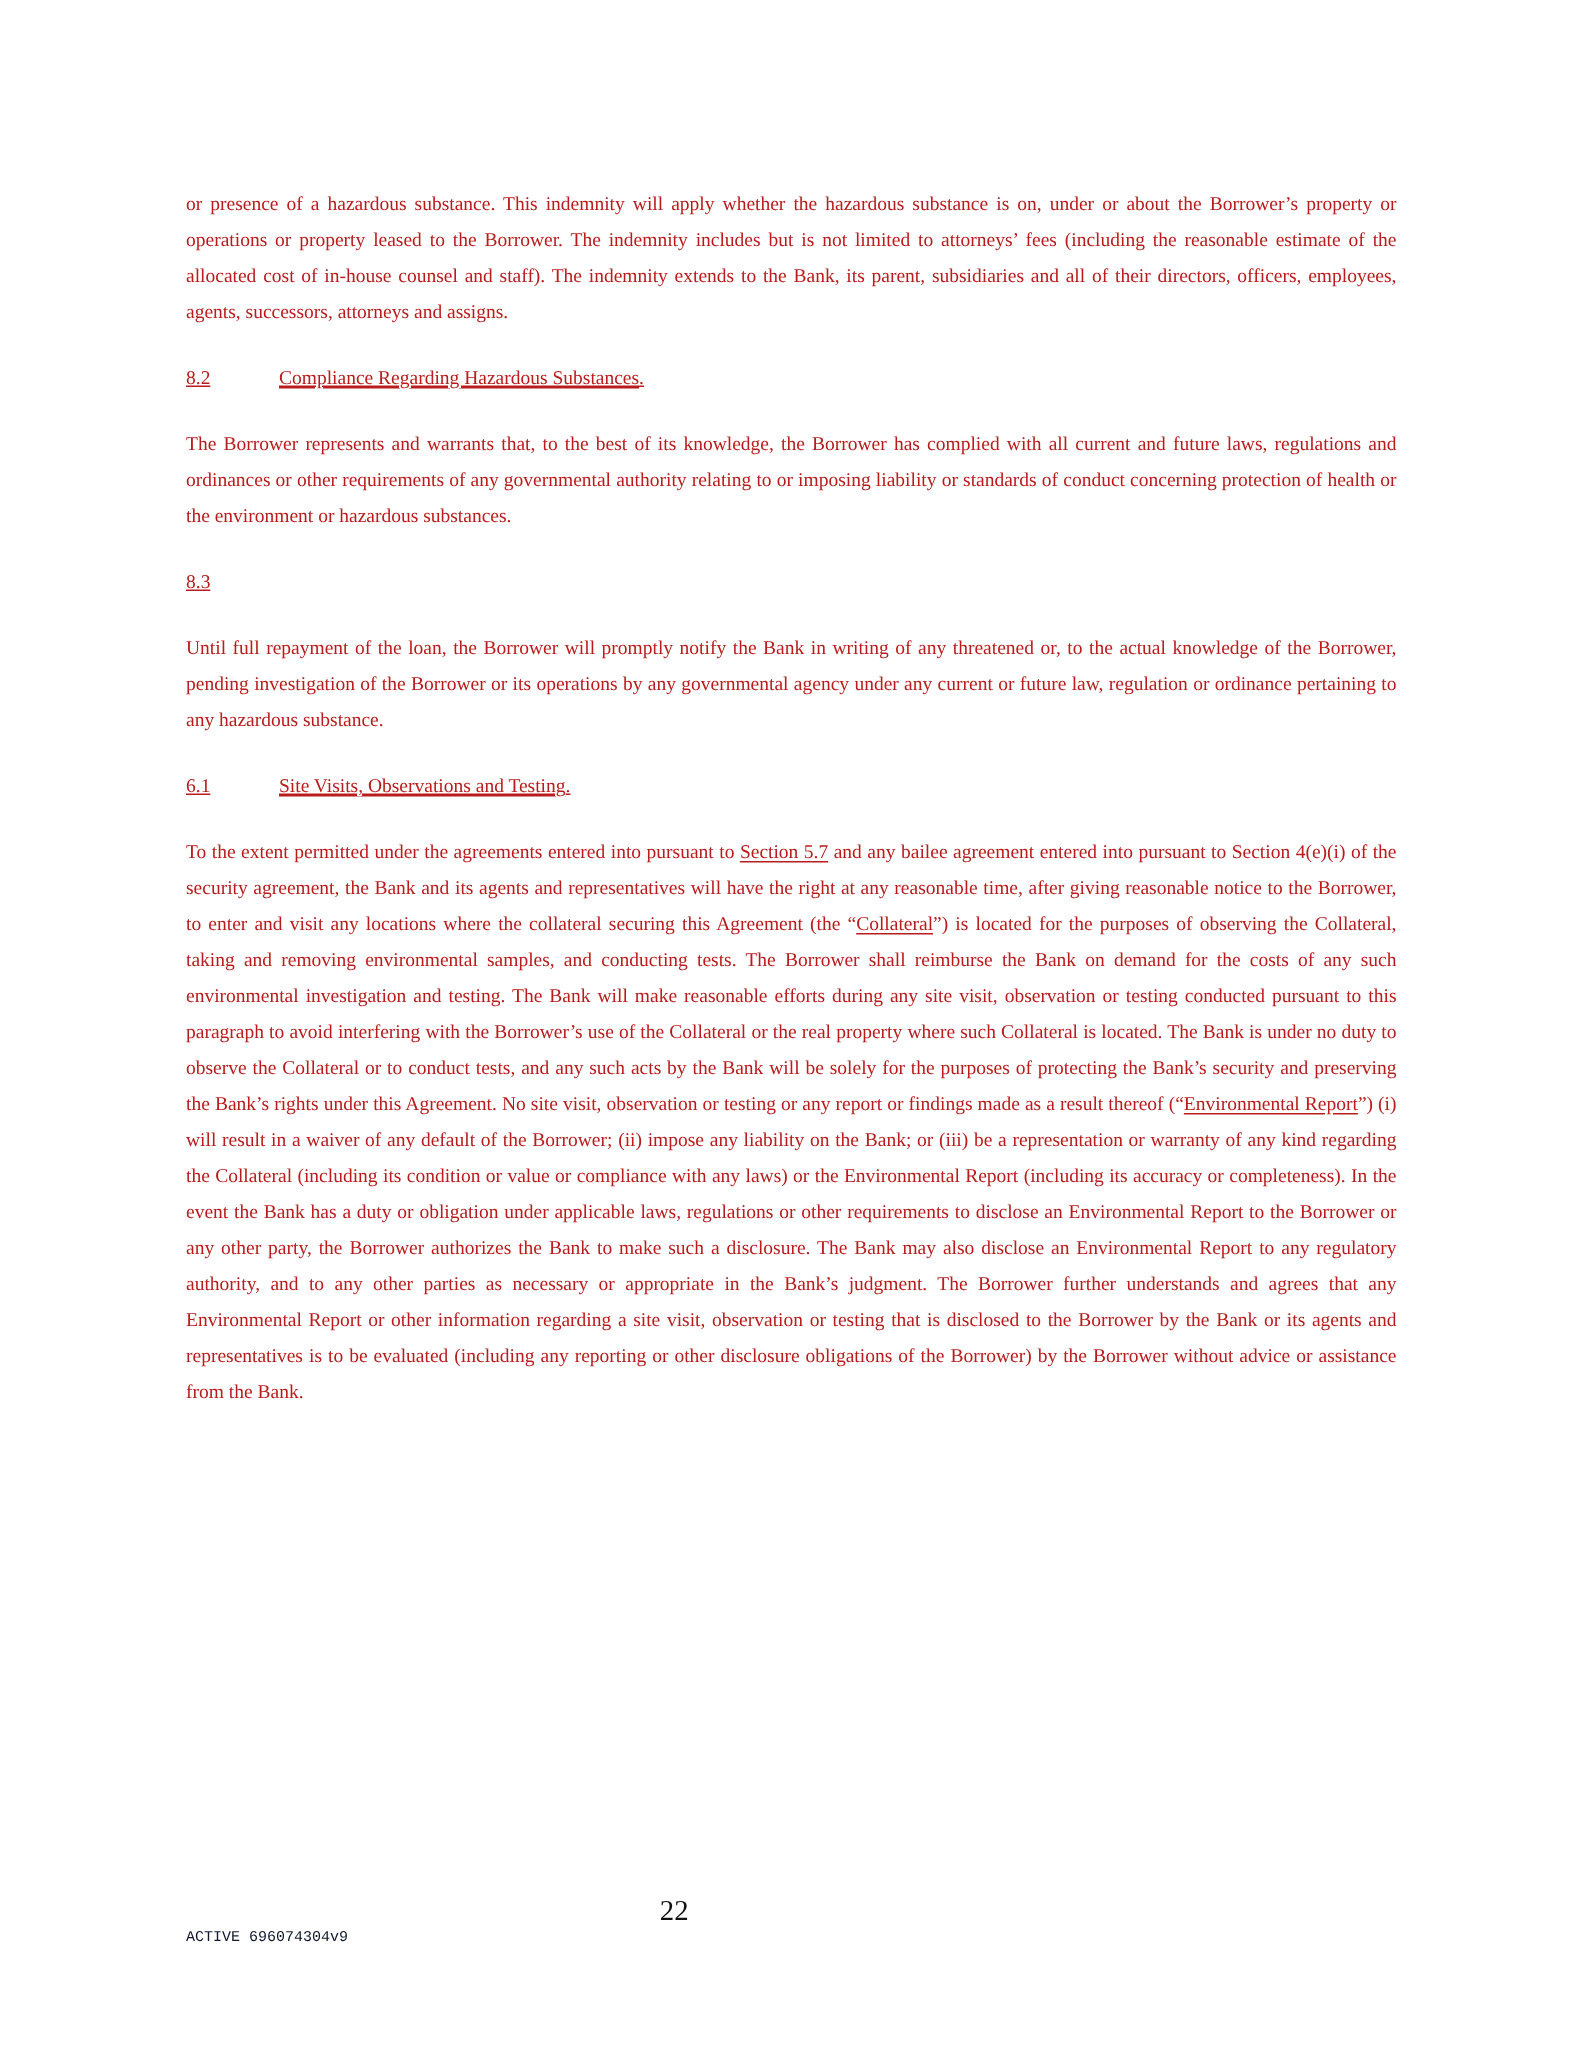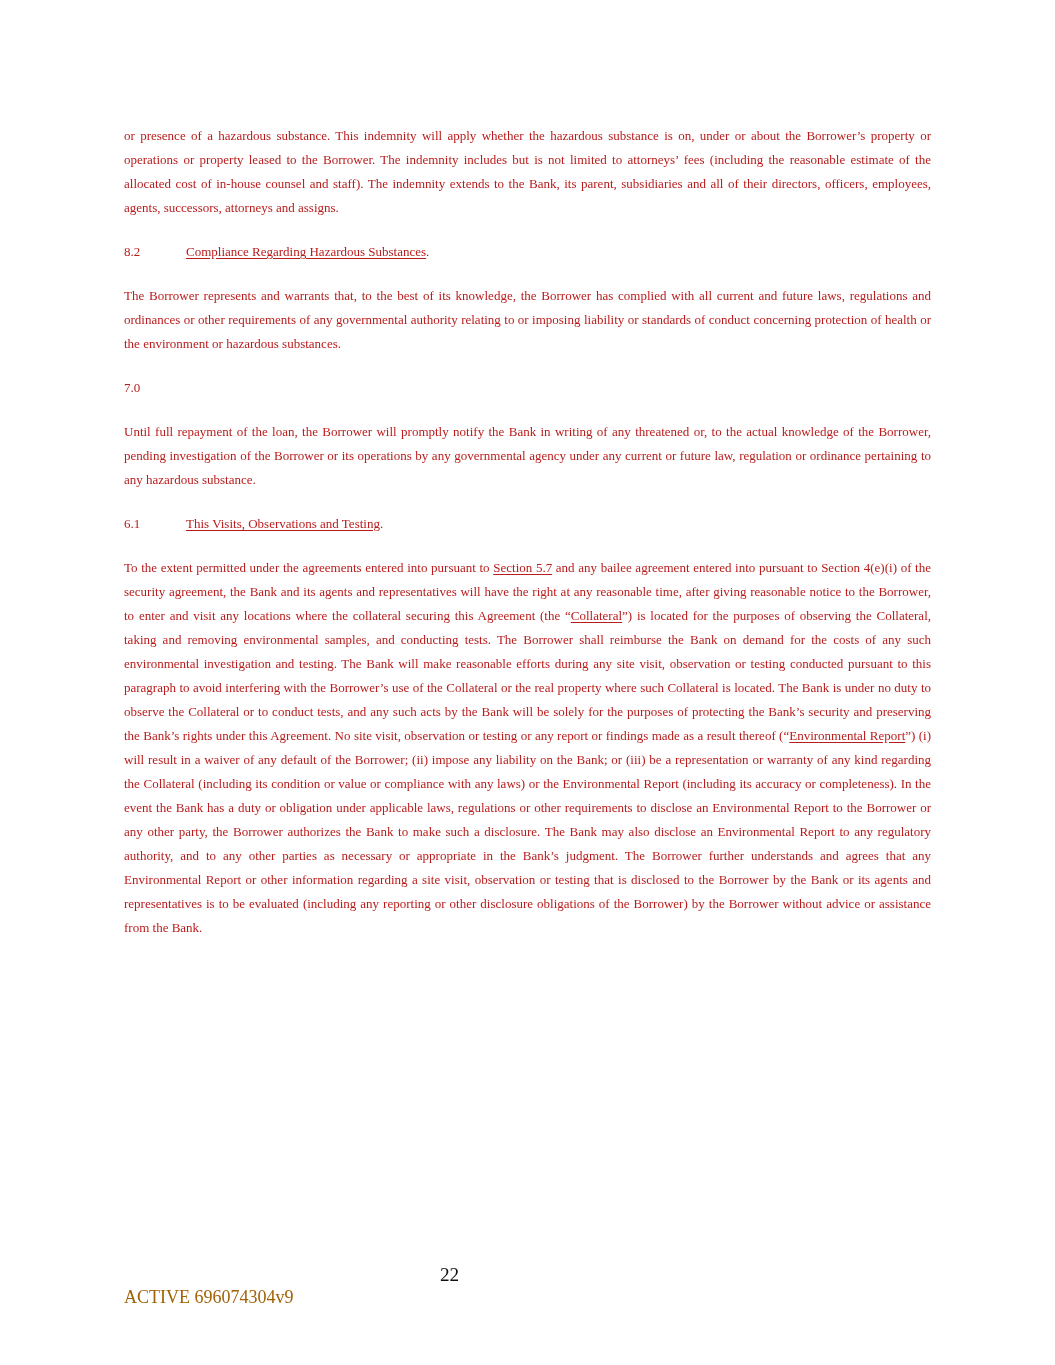--- a/index.html
+++ b/index.html
@@ -2,47 +2,47 @@
 <html><head>
   <meta charset="utf-8">
   <style>
     html, body { margin: 0; padding: 0; background: #ffffff; }
     body { width: 1055px; height: 1365px; position: relative; overflow: hidden; }
     .page {
       position: absolute; left: 124px; top: 124px; width: 807px;
       font-family: "Liberation Serif", serif; font-size: 13px; line-height: 24px; color: #b91c1c;
     }
     .para { margin: 0 0 20px 0; text-align: justify; }
-    .heading { margin: 0 0 20px 0; display: flex; }
+    .heading { margin: 0 0 20px 0; display: flex; text-decoration: underline; }
     .heading .num { width: 62px; flex: 0 0 62px; }
     .u { text-decoration: underline; text-underline-offset: 2px; text-align: center; }
     .pagenum {
       position: absolute; left: 0; width: 899px; top: 1264px; text-align: center;
       font-family: "Liberation Serif", serif; font-size: 19.2px; color: #111;
     }
     .docid {
       position: absolute; left: 124px; top: 1287px;
-      font-family: Liberation Serif, serif; font-size: 18px; color: #a16207;
+      font-family: Liberation Mono, monospace; font-size: 10px; color: #0f172a;
     }
   </style>
 </head>
 <body>
 
 <div class="page" id="doc-body">
     <p class="para"><span>or presence of a hazardous substance.  This indemnity will apply whether the hazardous substance is on, under or about the Borrower’s property or operations or property leased to the Borrower.  The indemnity includes but is not limited to attorneys’ fees (including the reasonable estimate of the allocated cost of in-house counsel and staff).  The indemnity extends to the Bank, its parent, subsidiaries and all of their directors, officers, employees, agents, successors, attorneys and assigns.</span></p>
     <div class="heading">
       <span class="num">8.2</span>
       <span><span class="u">Compliance Regarding Hazardous Substances</span><span>.</span></span>
     </div>
     <p class="para"><span>The Borrower represents and warrants that, to the best of its knowledge, the Borrower has complied with all current and future laws, regulations and ordinances or other requirements of any governmental authority relating to or imposing liability or standards of conduct concerning protection of health or the environment or hazardous substances.</span></p>
     <div class="heading">
-      <span class="num">7.0</span>
+      <span class="num">8.3</span>
     </div>
     <p class="para"><span>Until full repayment of the loan, the Borrower will promptly notify the Bank in writing of any threatened or, to the actual knowledge of the Borrower, pending investigation of the Borrower or its operations by any governmental agency under any current or future law, regulation or ordinance pertaining to any hazardous substance.</span></p>
     <div class="heading">
       <span class="num">6.1</span>
-      <span><span class="u">This Visits, Observations and Testing</span><span>.</span></span>
+      <span><span class="u">Site Visits, Observations and Testing</span><span>.</span></span>
     </div>
     <p class="para"><span>To the extent permitted under the agreements entered into pursuant to </span><span class="u">Section 5.7</span><span> and any bailee agreement entered into pursuant to Section 4(e)(i) of the security agreement, the Bank and its agents and representatives will have the right at any reasonable time, after giving reasonable notice to the Borrower, to enter and visit any locations where the collateral securing this Agreement (the “</span><span class="u">Collateral</span><span>”) is located for the purposes of observing the Collateral, taking and removing environmental samples, and conducting tests.  The Borrower shall reimburse the Bank on demand for the costs of any such environmental investigation and testing.  The Bank will make reasonable efforts during any site visit, observation or testing conducted pursuant to this paragraph to avoid interfering with the Borrower’s use of the Collateral or the real property where such Collateral is located.  The Bank is under no duty to observe the Collateral or to conduct tests, and any such acts by the Bank will be solely for the purposes of protecting the Bank’s security and preserving the Bank’s rights under this Agreement.  No site visit, observation or testing or any report or findings made as a result thereof (“</span><span class="u">Environmental Report</span><span>”) (i) will result in a waiver of any default of the Borrower; (ii) impose any liability on the Bank; or (iii) be a representation or warranty of any kind regarding the Collateral (including its condition or value or compliance with any laws) or the Environmental Report (including its accuracy or completeness).  In the event the Bank has a duty or obligation under applicable laws, regulations or other requirements to disclose an Environmental Report to the Borrower or any other party, the Borrower authorizes the Bank to make such a disclosure.  The Bank may also disclose an Environmental Report to any regulatory authority, and to any other parties as necessary or appropriate in the Bank’s judgment.  The Borrower further understands and agrees that any Environmental Report or other information regarding a site visit, observation or testing that is disclosed to the Borrower by the Bank or its agents and representatives is to be evaluated (including any reporting or other disclosure obligations of the Borrower) by the Borrower without advice or assistance from the Bank.</span></p>
   </div>
 
 <div class="pagenum">22</div>
 <div class="docid">ACTIVE 696074304v9</div>
 
 </body></html>

